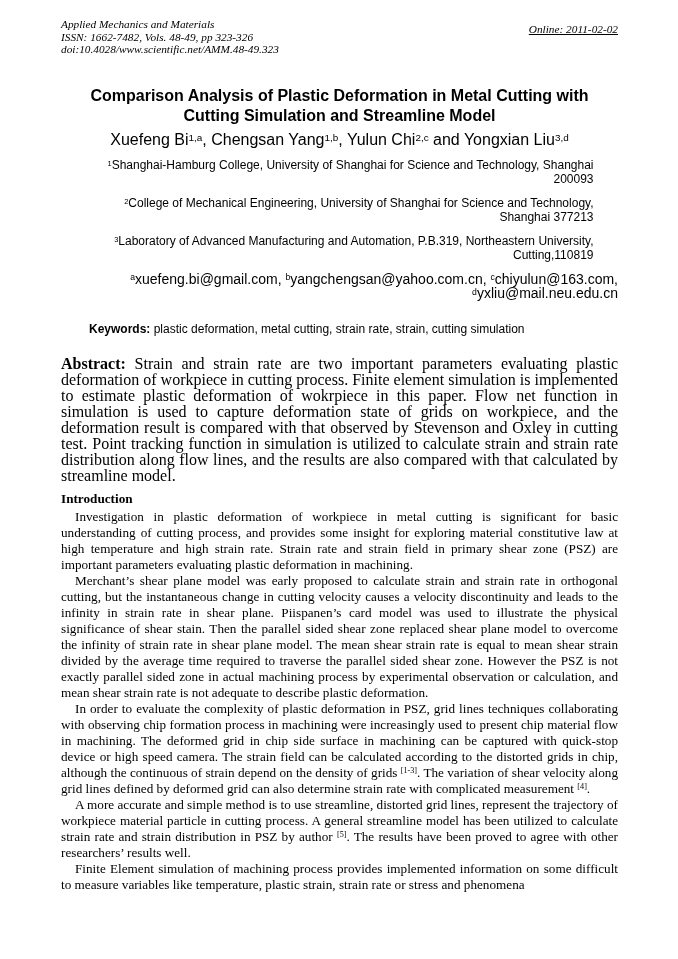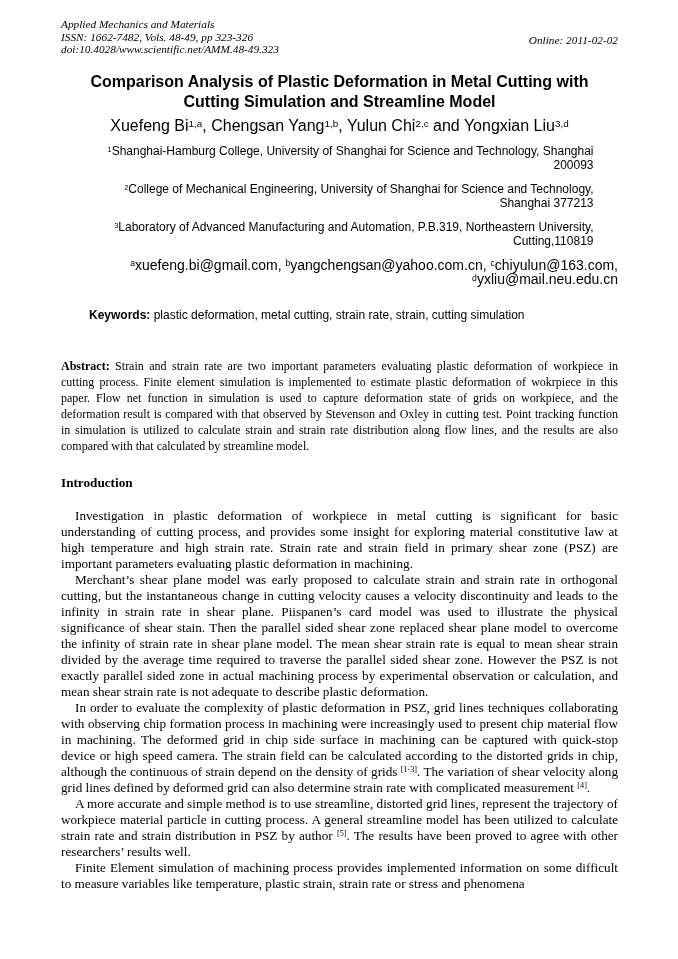--- a/index.html
+++ b/index.html
@@ -20,26 +20,27 @@
   
   .jheader {
     position: relative;
     font-family: "Liberation Serif", serif;
     font-style: italic;
     font-size: 11.3px;
     line-height: 12.6px;
   }
   .jheader .online {
     position: absolute;
-    top: 16px;
+    top: 5px;
     right: 0;
+    text-decoration: underline;
   }
   
   .title {
-    margin-top: 16px;
+    margin-top: 30px;
     font-family: "Liberation Sans", sans-serif;
     font-weight: bold;
     font-size: 16px;
     line-height: 20px;
     text-align: center;
   }
   .authors {
     margin-top: 5px;
     font-family: "Liberation Sans", sans-serif;
     font-size: 16px;
@@ -68,34 +69,34 @@
     margin-top: 21px;
     font-family: "Liberation Sans", sans-serif;
     font-size: 12px;
     line-height: 15px;
     text-align: left;
     margin-left: 28px;
   }
   .keywords .kw-label { font-weight: bold; }
   
   .abstract {
-    margin-top: 35px;
-    font-size: 12px;
+    margin-top: 19px;
+    font-size: 16px;
     line-height: 16px;
     text-align: justify;
   }
   .abstract .ab-label { font-weight: bold; }
   .section-heading {
-    margin-top: 21px;
+    margin-top: 7px;
     font-size: 13.2px;
     font-weight: bold;
     line-height: 16px;
   }
   .body-par {
-    margin-top: 17px;
+    margin-top: 2px;
     font-size: 13.2px;
     line-height: 16px;
     text-align: justify;
     text-indent: 14px;
   }
   .body-par + .body-par { margin-top: 0; }
   sup {
     font-size: 62%;
     line-height: 0;
     vertical-align: baseline;

